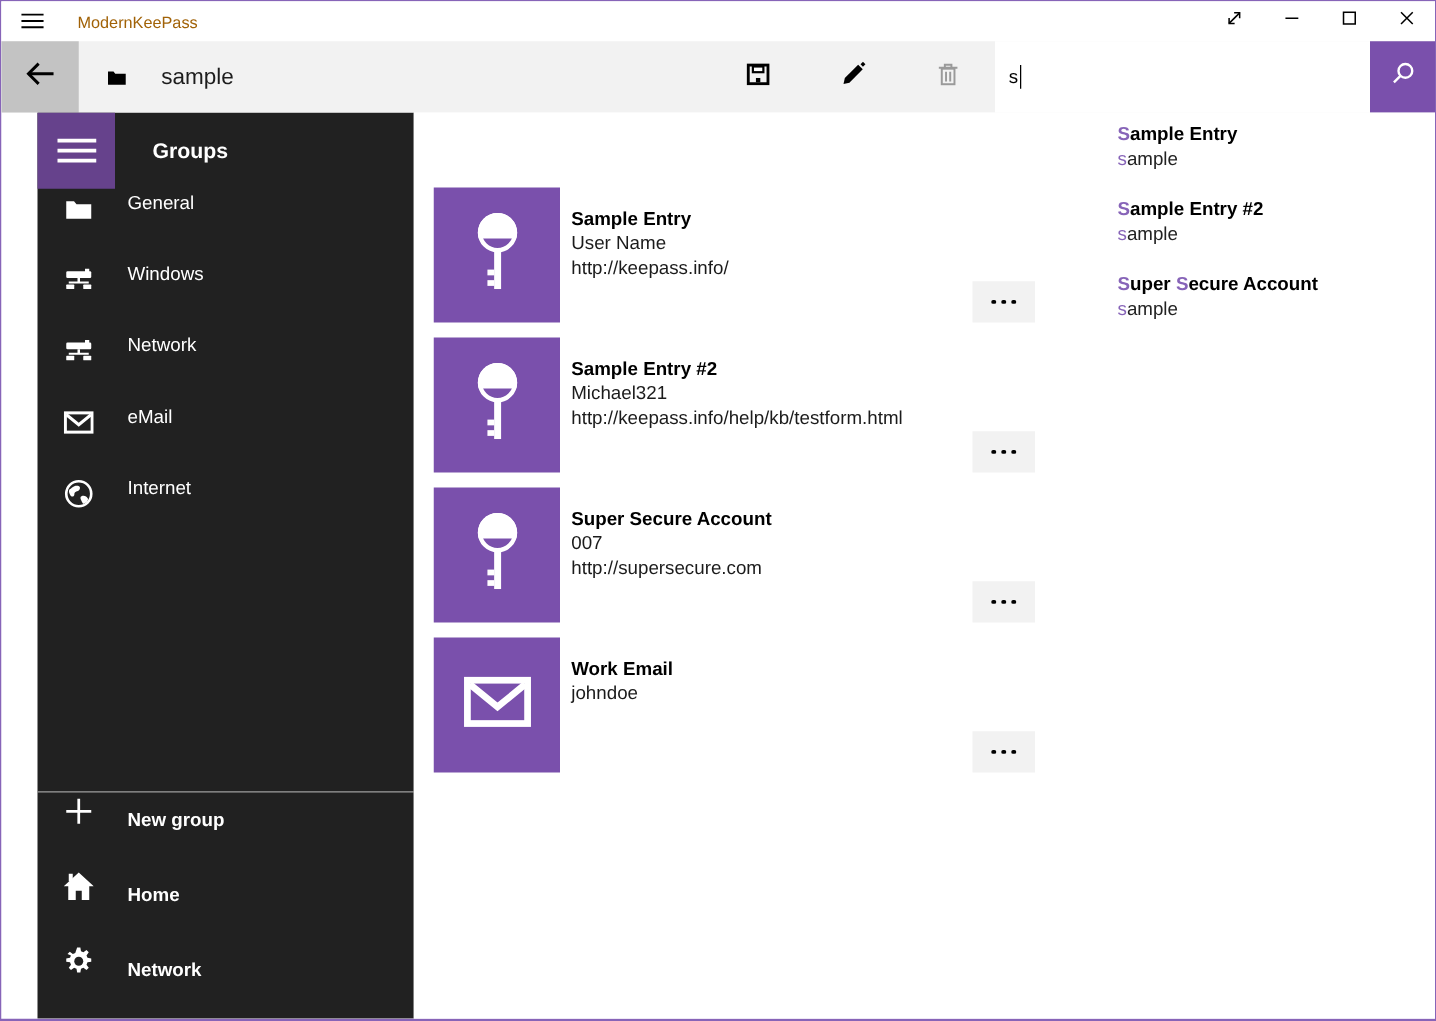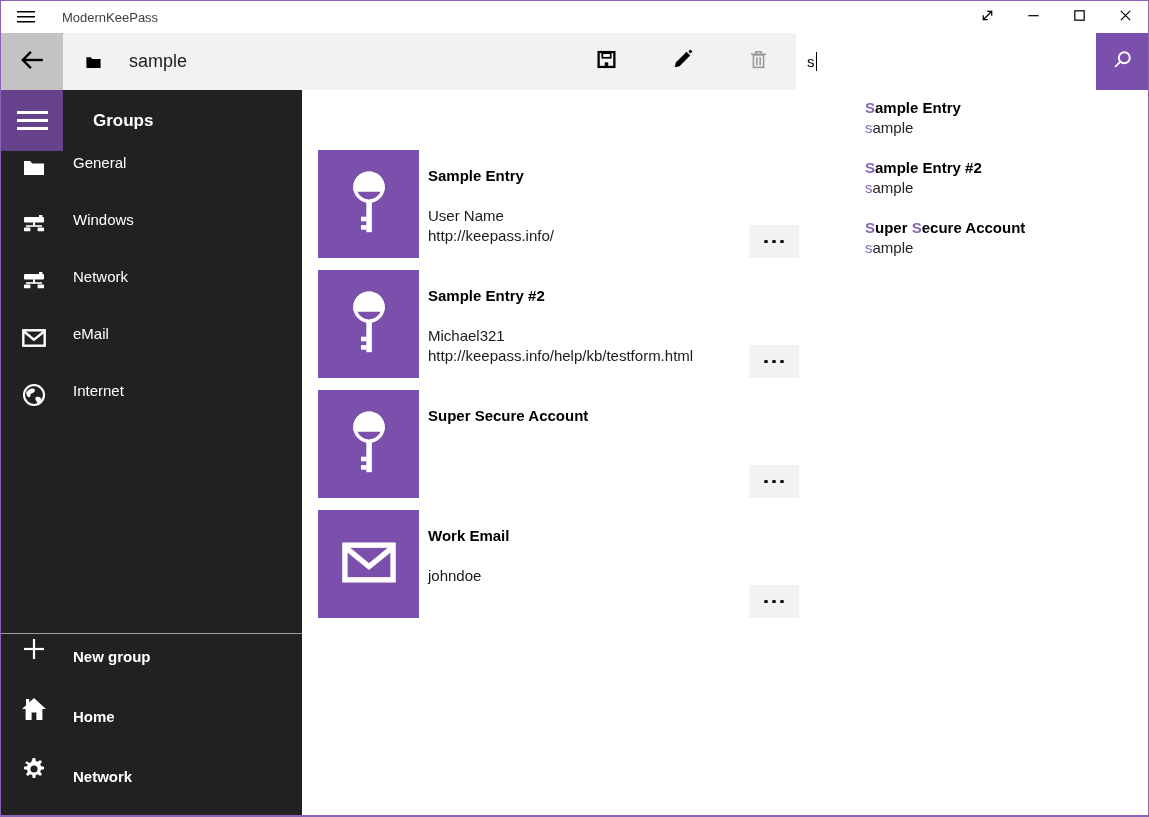--- a/index.html
+++ b/index.html
@@ -5,42 +5,42 @@
   * { margin:0; padding:0; box-sizing:border-box; }
   html,body { width:1149px; height:817px; overflow:hidden; }
   body { font-family:"Liberation Sans", sans-serif; background:#fff; }
   .window { position:relative; width:1149px; height:817px;
             border:1px solid var(--window-border,#8764b8);
             border-bottom-width:2px; display:flex; flex-direction:column; overflow:hidden; }
 
   
   .titlebar { height:32px; background:#fff; display:flex; align-items:center; padding-left:16px; flex-shrink:0; }
   .tb-menu { width:18px; height:14px; color:#000; display:flex; align-items:center; cursor:pointer; }
-  .tb-title { margin-left:27px; font-size:13px; color:#404040; }
+  .tb-title { margin-left:27px; font-size:13px; color:#a16207; }
   .tb-controls { margin-left:auto; display:flex; height:100%; }
   .tb-btn { width:46px; height:100%; display:flex; align-items:center; justify-content:center; color:#000; cursor:pointer; }
 
   
   .appbar { height:57px; background:var(--appbar-bg,#f2f2f2); display:flex; align-items:stretch; flex-shrink:0; }
   .back-btn { width:62px; background:var(--back-bg,#c3c3c3); display:flex; align-items:center; justify-content:center; color:#000; cursor:pointer; flex-shrink:0; }
   .back-btn svg { width:26px; height:26px; }
   .db-icon { align-self:center; margin-left:22px; width:17px; height:15px; color:#000; }
   .db-title { align-self:center; margin-left:27px; font-size:18px; color:#1d1d1d; }
   .ab-actions { margin-left:auto; display:flex; }
   .ab-btn { width:76px; display:flex; align-items:center; justify-content:center; color:#000; cursor:pointer; }
   .ab-btn svg { width:21px; height:21px; }
   .ab-btn.disabled { color:var(--disabled,#999); cursor:default; }
   .searchbox { width:300px; background:#fff; display:flex; align-items:center; padding-left:11px; font-size:15px; color:#000; cursor:text; }
   .caret { display:inline-block; width:1.5px; height:19px; background:#000; margin-left:1px; animation:blink 1.1s steps(1) infinite; }
   @keyframes blink { 50% { opacity:0; } }
   .search-btn { width:52px; background:var(--accent,#7a50ac); display:flex; align-items:center; justify-content:center; color:#fff; cursor:pointer; flex-shrink:0; }
   .search-btn svg { width:22px; height:22px; }
 
   
-  .content { flex:1; display:flex; overflow:hidden; }
+  .content { flex:1; display:flex; overflow:hidden;padding-left:29px; }
 
   
   .sidebar { width:301px; background:var(--sidebar-bg,#212121); position:relative; color:#fff; flex-shrink:0; }
   .nav-toggle { position:absolute; top:0; left:0; width:62px; height:61px; background:var(--accent-dark,#66428c);
                 display:flex; flex-direction:column; align-items:center; justify-content:center; gap:5px; cursor:pointer; }
   .nav-toggle i { display:block; width:31px; height:3px; background:#fff; }
   .groups-heading { position:absolute; left:92px; top:21px; font-size:17px; font-weight:bold; }
   .group-list { position:absolute; top:64px; left:0; right:0; }
   .side-item { height:57px; display:flex; align-items:flex-start; padding-left:20px; cursor:pointer; }
   .s-icon { width:26px; height:26px; display:flex; align-items:center; justify-content:center; color:#fff; }
@@ -53,21 +53,21 @@
 
   
   .main { flex:1; position:relative; background:#fff; overflow:hidden; }
   .entry-list { position:absolute; top:60px; left:16px; }
   .entry-row { position:relative; width:481px; height:108px; margin-bottom:12px; display:flex; cursor:pointer; }
   .tile { width:101px; height:108px; background:var(--accent,#7a50ac); display:flex; align-items:center; justify-content:center; color:#fff; flex-shrink:0; }
   .t-key svg { width:46px; height:69px; }
   .t-envelope svg { width:54px; height:41px; }
   .e-text { margin-left:9px; padding-top:16px; }
   .e-title { font-size:15px; font-weight:bold; color:#000; line-height:19px; }
-  .e-lines { margin-top:21px; }
+  .e-lines { }
   .e-line { font-size:15px; color:#1b1b1b; line-height:20px; }
   .more-btn { position:absolute; right:0; bottom:0; width:50px; height:33px; background:var(--appbar-bg,#f2f2f2);
               display:flex; align-items:center; justify-content:center; gap:4.5px; cursor:pointer; }
   .more-btn i { width:3.5px; height:3.5px; border-radius:50%; background:#000; }
 
   
   .suggestions { position:absolute; top:8px; left:563px; width:275px; background:#fff; }
   .sug { height:60px; cursor:pointer; }
   .sug-title { font-size:15px; font-weight:bold; color:#000; line-height:19px; }
   .sug-sub { font-size:15px; color:#222; line-height:20px; margin-top:1px; }
@@ -327,20 +327,24 @@
                   </defs>
                   <circle cx="12" cy="10" r="8.2" fill="currentColor" clip-path="url(#kc)"></circle>
                   <circle cx="12" cy="10" r="7.3" fill="none" stroke="currentColor" stroke-width="1.8"></circle>
                   <rect x="10.6" y="17.7" width="2.9" height="15.8" fill="currentColor"></rect>
                   <rect x="7.8" y="25.4" width="2.9" height="2.4" fill="currentColor"></rect>
                   <rect x="7.8" y="29.8" width="2.9" height="2.4" fill="currentColor"></rect>
                 </svg></span>
             </div>
             <div class="e-text">
               <div class="e-title">Super Secure Account</div>
+              <div class="e-lines">
+                <div class="e-line">007</div>
+                <div class="e-line">http://supersecure.com</div>
+              </div>
             </div>
             <div class="more-btn">
               <i></i>
               <i></i>
               <i></i>
             </div>
           </div>
           <div class="entry-row">
             <div class="tile t-envelope">
               <span><svg viewBox="0 0 24 18">

